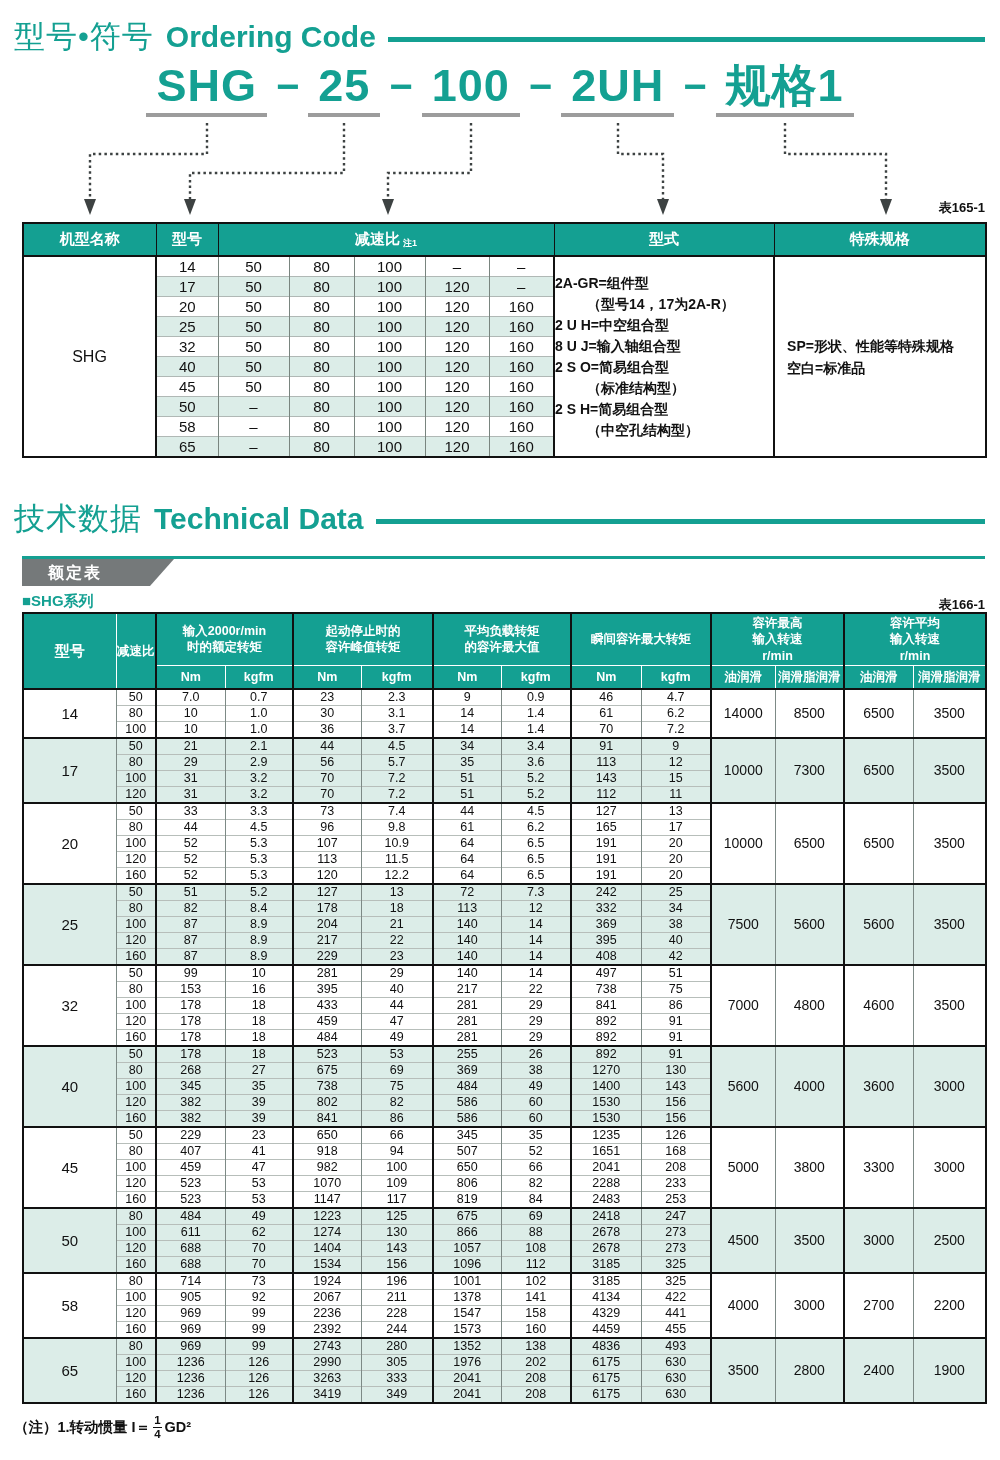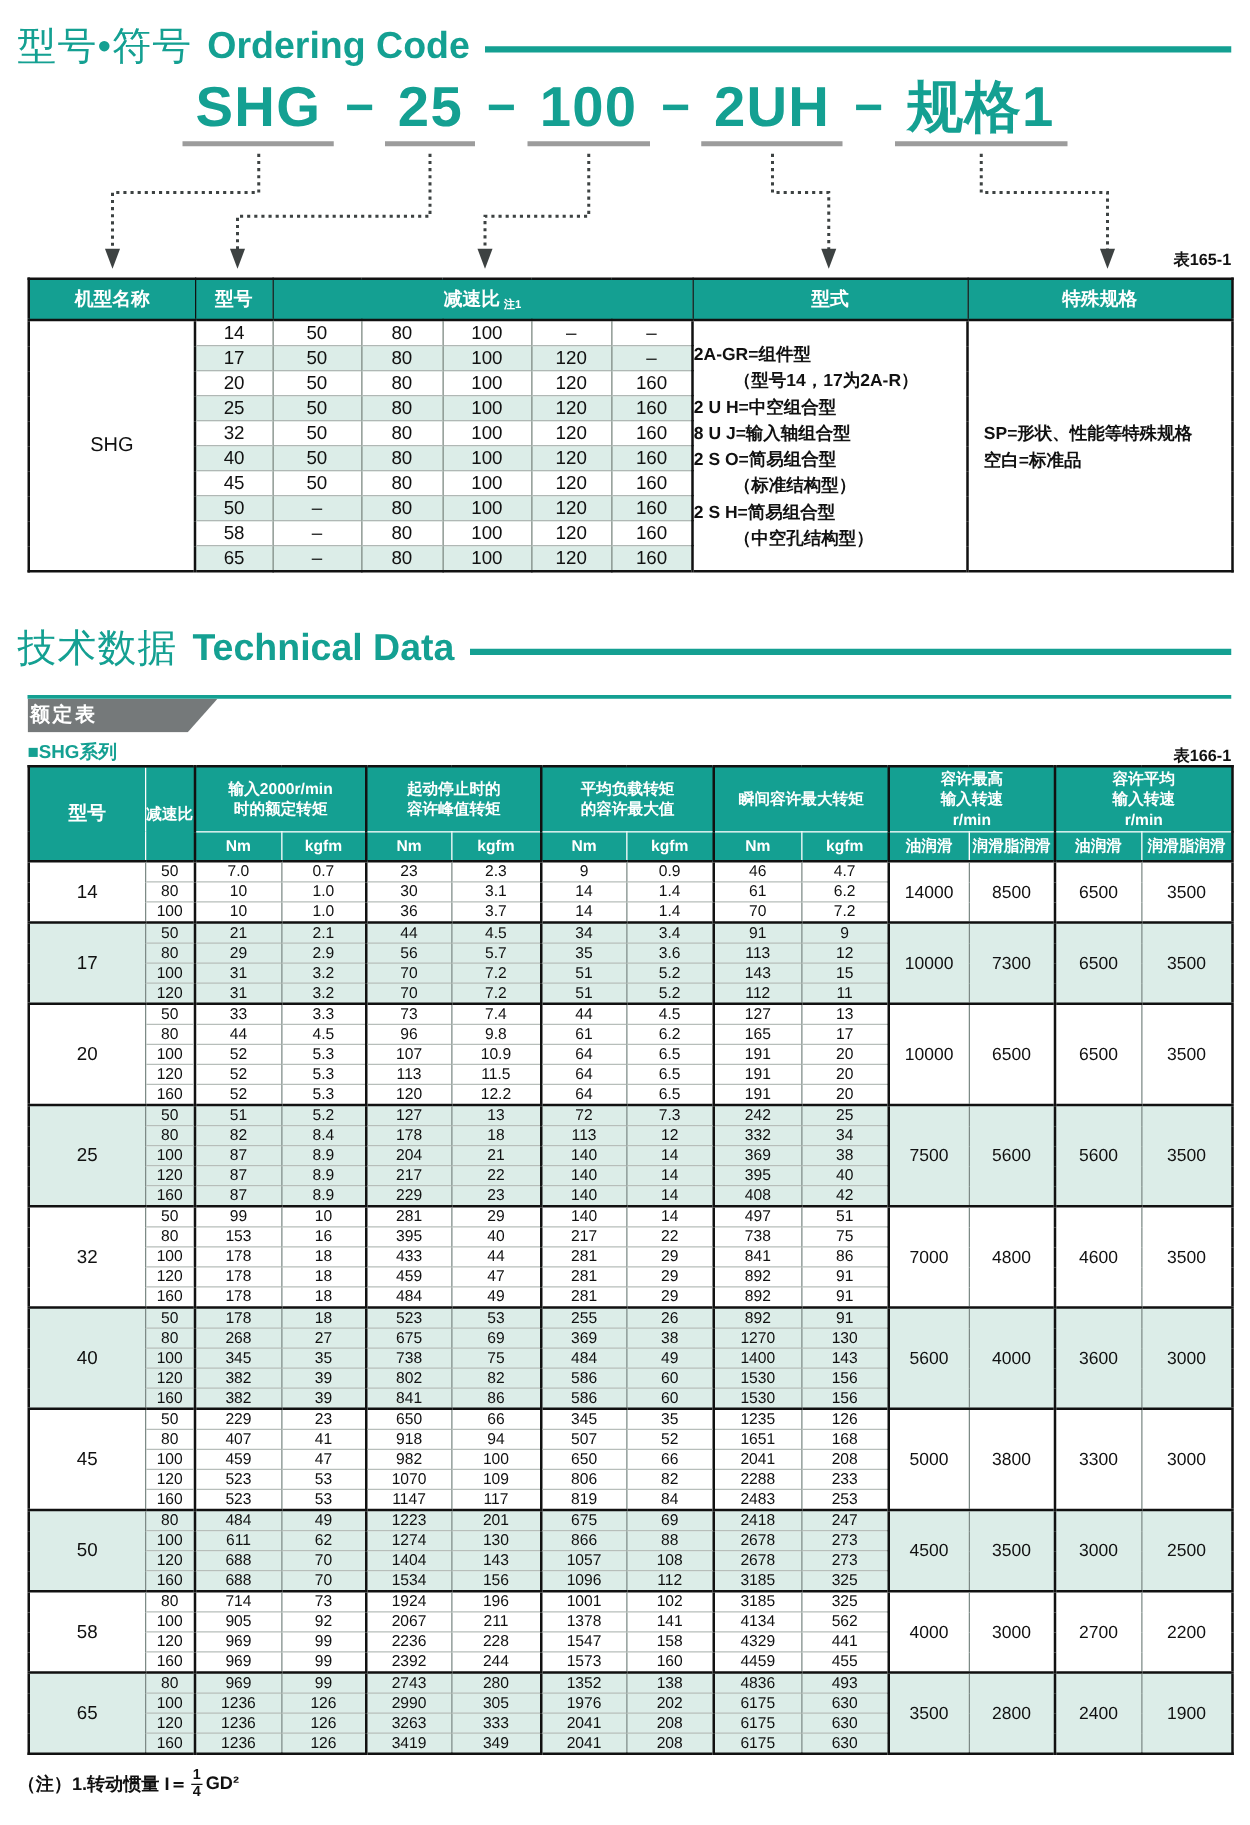--- a/index.html
+++ b/index.html
@@ -51,21 +51,21 @@
   #t1 td.brand{font-size:16px;}
   #t1 .indent{padding-left:32px;}
   #t1 tr.tint td.mcell,#t1 tr.tint td.rcell{background:var(--tint);}
 
   .note1{position:absolute;top:452px;left:14px;font-size:14px;font-weight:bold;}
 
   
   .tab-line{position:absolute;top:556px;left:22px;width:963px;height:3px;background:var(--teal);}
   .tab{position:absolute;top:559px;left:22px;width:152px;height:27px;background:var(--tab-gray);
        clip-path:polygon(0 0,152px 0,128px 27px,0 27px);
-       color:#fff;font-size:16px;font-weight:bold;line-height:27px;padding-left:2px;letter-spacing:2px;}
+       color:#fff;font-size:16px;font-weight:bold;line-height:27px;padding-left:26px;letter-spacing:2px;}
   .series-label{position:absolute;top:592px;left:22px;font-size:15px;font-weight:bold;color:var(--teal);}
 
   
   #t2{position:absolute;top:612px;left:22px;width:963px;border:2px solid #111;}
   #t2 th{background:var(--teal);color:#fff;font-weight:bold;font-size:12.5px;line-height:1.3;
          border:1px solid #fff;text-align:center;vertical-align:middle;white-space:pre-line;padding:1px 0;}
   #t2 th.big{font-size:15px;}
   #t2 thead tr:first-child th{height:48px;}
   #t2 thead tr:last-child th{height:24px;}
   #t2 th.gb{border-left:2px solid #111;}
@@ -691,21 +691,21 @@
           <td class="val">84</td>
           <td class="val gb">2483</td>
           <td class="val">253</td>
         </tr>
         <tr class="gtop tint">
           <td class="modelcell" rowspan="4">50</td>
           <td class="ratio">80</td>
           <td class="val gb">484</td>
           <td class="val">49</td>
           <td class="val gb">1223</td>
-          <td class="val">201</td>
+          <td class="val">125</td>
           <td class="val gb">675</td>
           <td class="val">69</td>
           <td class="val gb">2418</td>
           <td class="val">247</td>
           <td class="spd gb" rowspan="4">4500</td>
           <td class="spd" rowspan="4">3500</td>
           <td class="spd gb" rowspan="4">3000</td>
           <td class="spd" rowspan="4">2500</td>
         </tr>
         <tr class="tint">
@@ -759,21 +759,21 @@
         </tr>
         <tr>
           <td class="ratio">100</td>
           <td class="val gb">905</td>
           <td class="val">92</td>
           <td class="val gb">2067</td>
           <td class="val">211</td>
           <td class="val gb">1378</td>
           <td class="val">141</td>
           <td class="val gb">4134</td>
-          <td class="val">562</td>
+          <td class="val">422</td>
         </tr>
         <tr>
           <td class="ratio">120</td>
           <td class="val gb">969</td>
           <td class="val">99</td>
           <td class="val gb">2236</td>
           <td class="val">228</td>
           <td class="val gb">1547</td>
           <td class="val">158</td>
           <td class="val gb">4329</td>

